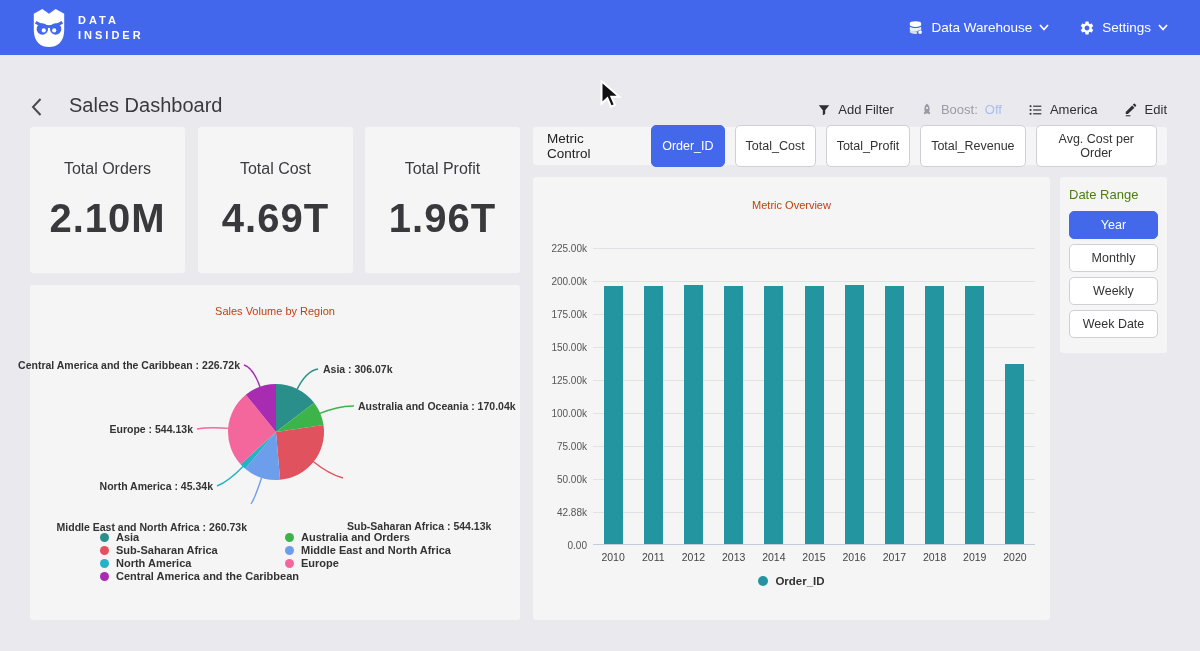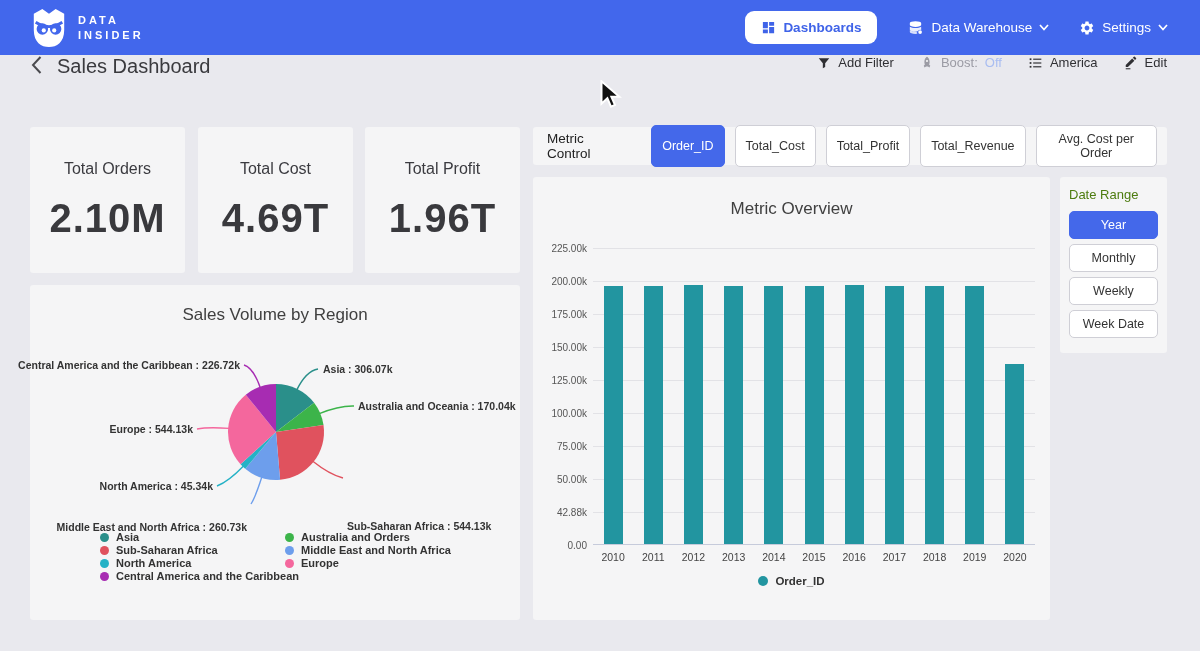--- a/index.html
+++ b/index.html
@@ -13,21 +13,21 @@
   .brand-text { color:#fff; font-size:11px; font-weight:bold; letter-spacing:3px; line-height:1.35; }
   .nav-right { display:flex; align-items:center; gap:30px; }
   .nav-item { display:flex; align-items:center; gap:7px; color:#fff; font-size:13.5px; font-weight:500; cursor:pointer; }
   .pill { background:#fff; border:2px solid rgba(255,255,255,.45); border-radius:9px; padding:7px 14px;
           color:#3f63e8; font-weight:bold; }
   .pill span { color:#3f63e8; }
   .chev { display:inline-block; }
 
   
   .header-row { position:absolute; left:0; top:55px; width:1200px; height:62px;
-                display:flex; align-items:flex-start; padding:0 33px 0 30px; }
+                display:flex; align-items:flex-end; padding:0 33px 0 30px;gap:12px; }
   .back-btn { display:flex; align-items:center; cursor:pointer; margin-right:14px; }
   .page-title { font-size:20px; color:#3a3a3e; font-weight:500; }
   .header-actions { margin-left:auto; display:flex; align-items:center; gap:26px; }
   .action { display:flex; align-items:center; gap:7px; font-size:13px; color:#2f2f33; font-weight:500; cursor:pointer; }
   .action.disabled { color:#9b9ba4; cursor:default; }
   .boost-off { color:#a9bdf1; }
 
   
   .card { position:absolute; background:#f5f5f6; border-radius:3px; }
 
@@ -36,21 +36,21 @@
   .kpi-value { font-size:40px; color:#39393d; font-weight:bold; letter-spacing:1px; }
 
   
   .metric-bar { left:533px; top:127px; width:634px; height:38px; display:flex; align-items:center; padding:0 10px 0 14px; gap:10px; }
   .metric-label { font-size:13.5px; color:#222; margin-right:12px; }
   .mbtn { font-size:12.5px; padding:6px 10px; border-radius:5px; border:1px solid #cfcfd6; background:#fff; color:#333; cursor:pointer; font-family:inherit; }
   .mbtn.selected { background:#4468ea; border-color:#4468ea; color:#fff; }
 
   
   .bar-card { left:533px; top:177px; width:517px; height:443px; }
-  .chart-title { position:absolute; top:22px; left:0; width:100%; text-align:center; font-size:17px; color:#404040; }
+  .chart-title { position:absolute; top:22px; left:0; width:100%; text-align:center; font-size:11px; color:#c2410c; }
   .plot { position:absolute; left:60px; top:71px; width:442px; height:297px; border-bottom:1px solid #c6cbdb; }
   .gridline { position:absolute; left:0; width:100%; height:1px; background:#e2e2e6; }
   .ylabels { position:absolute; left:8px; top:71px; width:46px; height:297px; }
   .ylab { position:absolute; right:0; font-size:10px; color:#555; }
   .bars { position:absolute; left:0; bottom:0; width:100%; height:100%; display:flex; align-items:flex-end; }
   .bar-slot { flex:1; display:flex; justify-content:center; align-items:flex-end; height:100%; }
   .bar { width:19px; background:#2295a0; }
   .xlabels { position:absolute; left:60px; top:374px; width:442px; display:flex; }
   .xlab { flex:1; text-align:center; font-size:10.5px; color:#444; }
   .chart-legend { position:absolute; left:0; top:398px; width:100%; display:flex; justify-content:center; align-items:center; gap:7px; }
@@ -89,26 +89,20 @@
         <circle cx="14.5" cy="24.5" r="2.2" fill="#ffffff"></circle>
         <circle cx="25.5" cy="24.5" r="2.2" fill="#ffffff"></circle>
         <path d="M6 16 Q20 25 34 16" stroke="#4267ec" stroke-width="3" fill="none"></path>
       </svg>
       <div class="brand-text">
         <div>DATA</div>
         <div>INSIDER</div>
       </div>
     </div>
     <div class="nav-right">
-      <div class="nav-item pill">
-        <svg width="15" height="15" viewBox="0 0 24 24" fill="#3f63e8">
-          <path d="M3 13h8V3H3v10zm0 8h8v-6H3v6zm10 0h8V11h-8v10zm0-18v6h8V3h-8z"></path>
-        </svg>
-        <span>Dashboards</span>
-      </div>
       <div class="nav-item">
         <svg width="17" height="17" viewBox="0 0 24 24" fill="#ffffff">
           <path d="M12 3c-4.4 0-8 1.1-8 2.6v3c0 1.4 3.6 2.6 8 2.6s8-1.1 8-2.6v-3C20 4.1 16.4 3 12 3z"></path>
           <path d="M4 11v4c0 1.4 3.6 2.6 8 2.6 1 0 2-.1 2.9-.2a4.6 4.6 0 0 1 5.1-2V11c-1.6 1.1-4.8 1.7-8 1.7S5.6 12.1 4 11z" opacity=".9"></path>
           <path d="M4 17v1.4C4 19.9 7.6 21 12 21c.9 0 1.8 0 2.6-.1a4.7 4.7 0 0 1-.7-3.3c-.6.1-1.2.1-1.9.1-3.2 0-6.4-.6-8-1.7z" opacity=".8"></path>
           <circle cx="18.5" cy="18.5" r="2.6"></circle>
         </svg>
         <span>Data Warehouse</span>
         <svg class="chev" width="10" height="7" viewBox="0 0 10 7">
           <polyline points="1,1 5,5.5 9,1" fill="none" stroke="#ffffff" stroke-width="1.7"></polyline>

